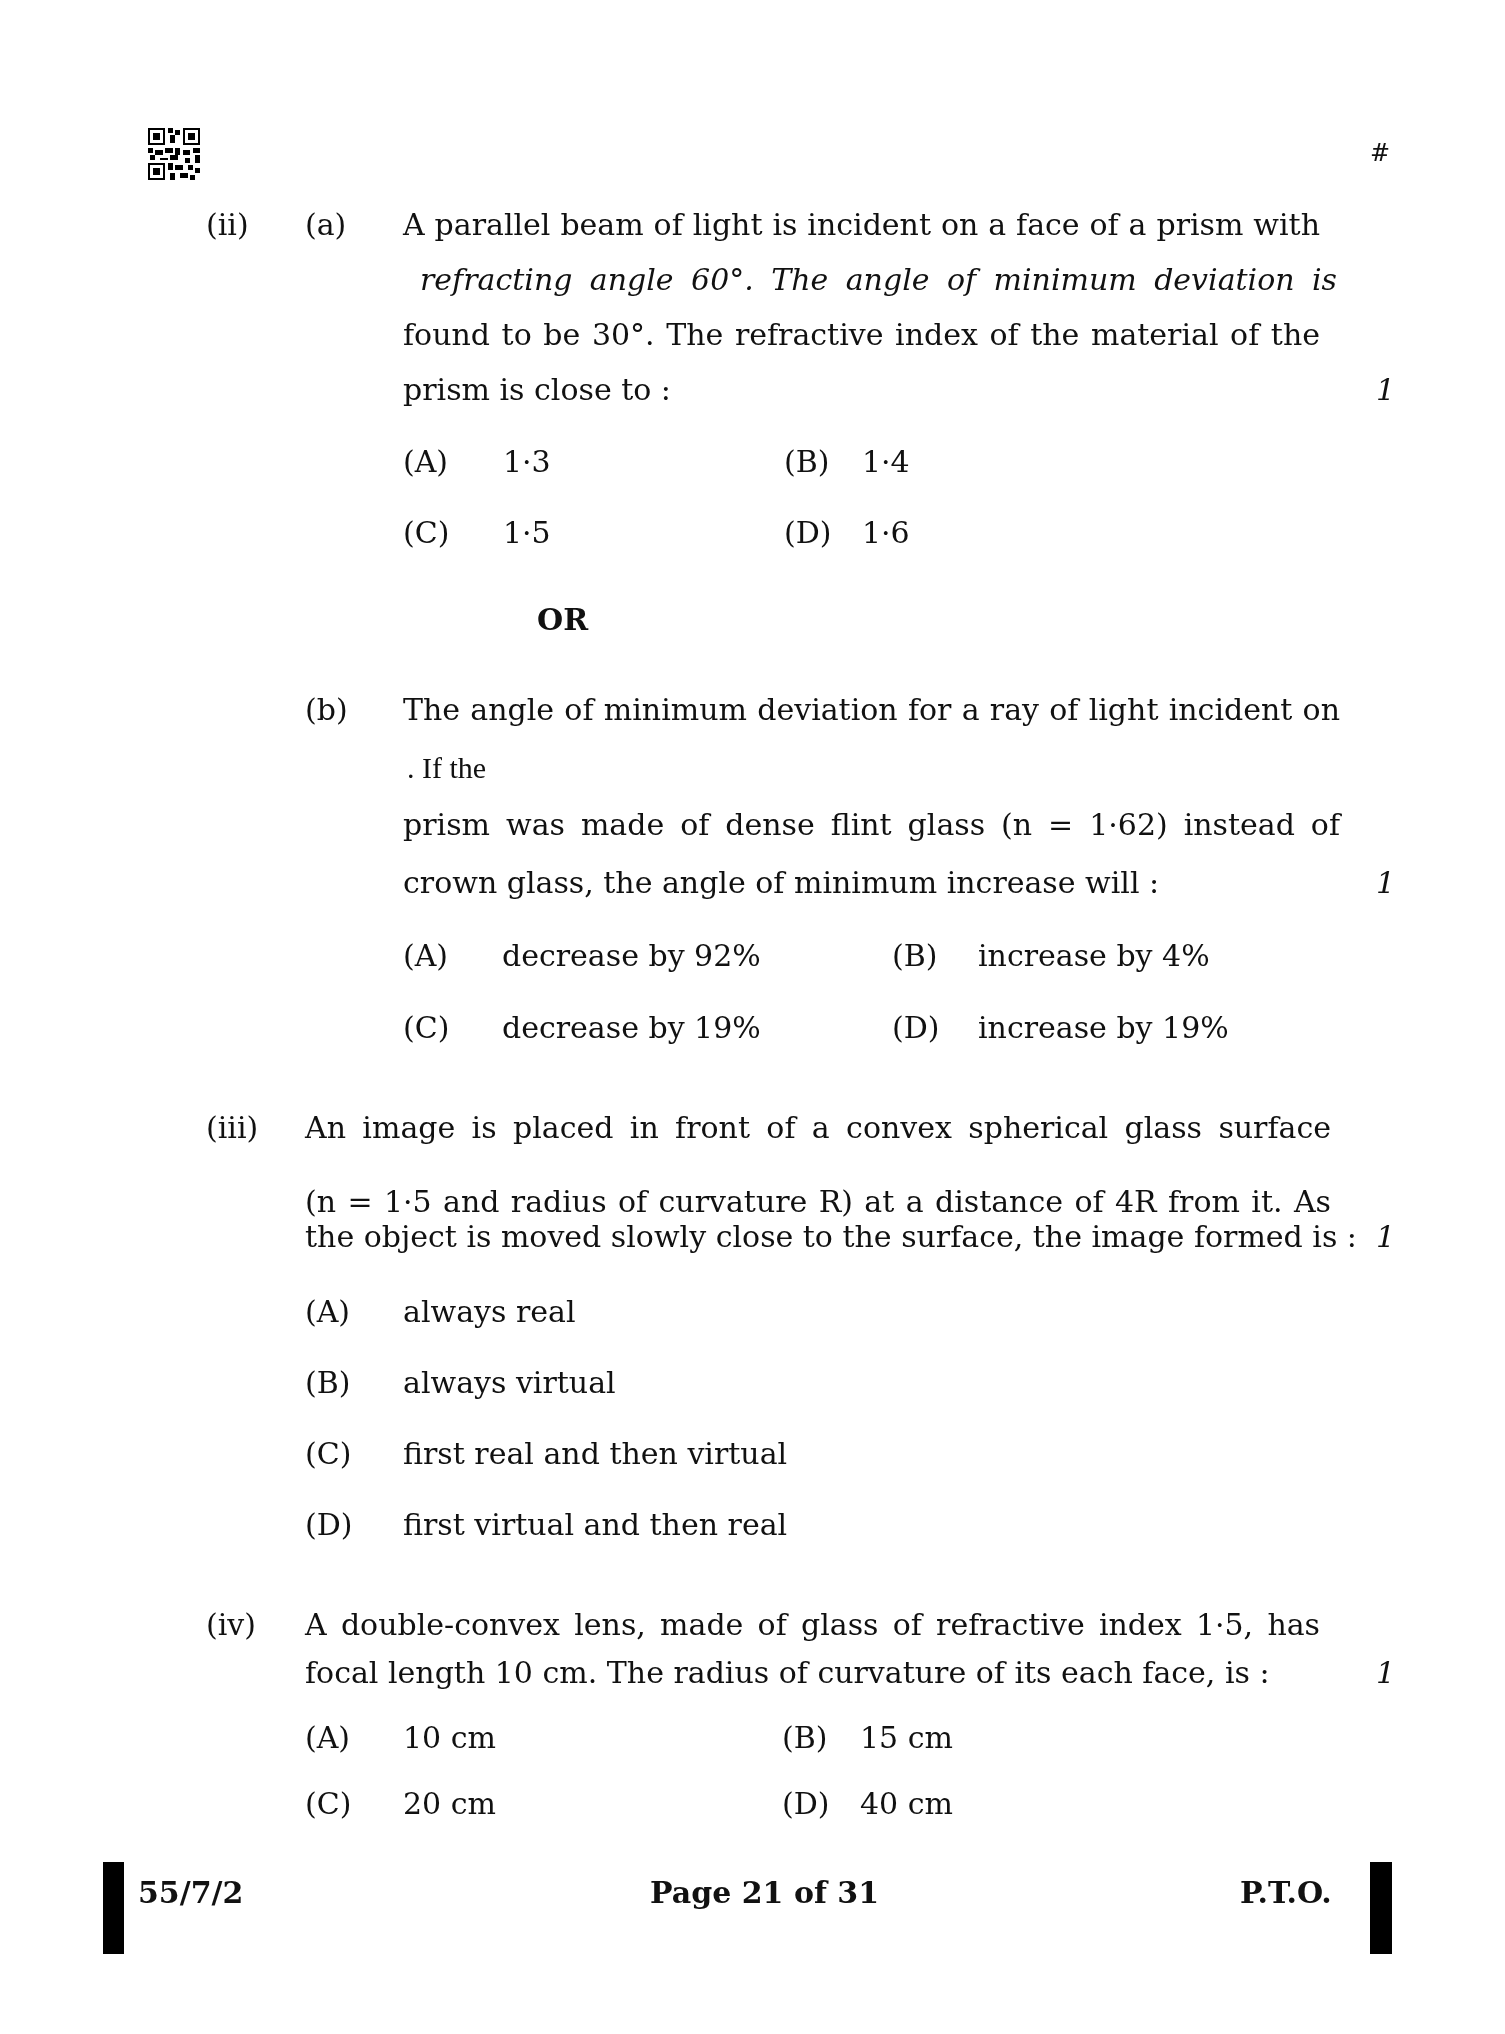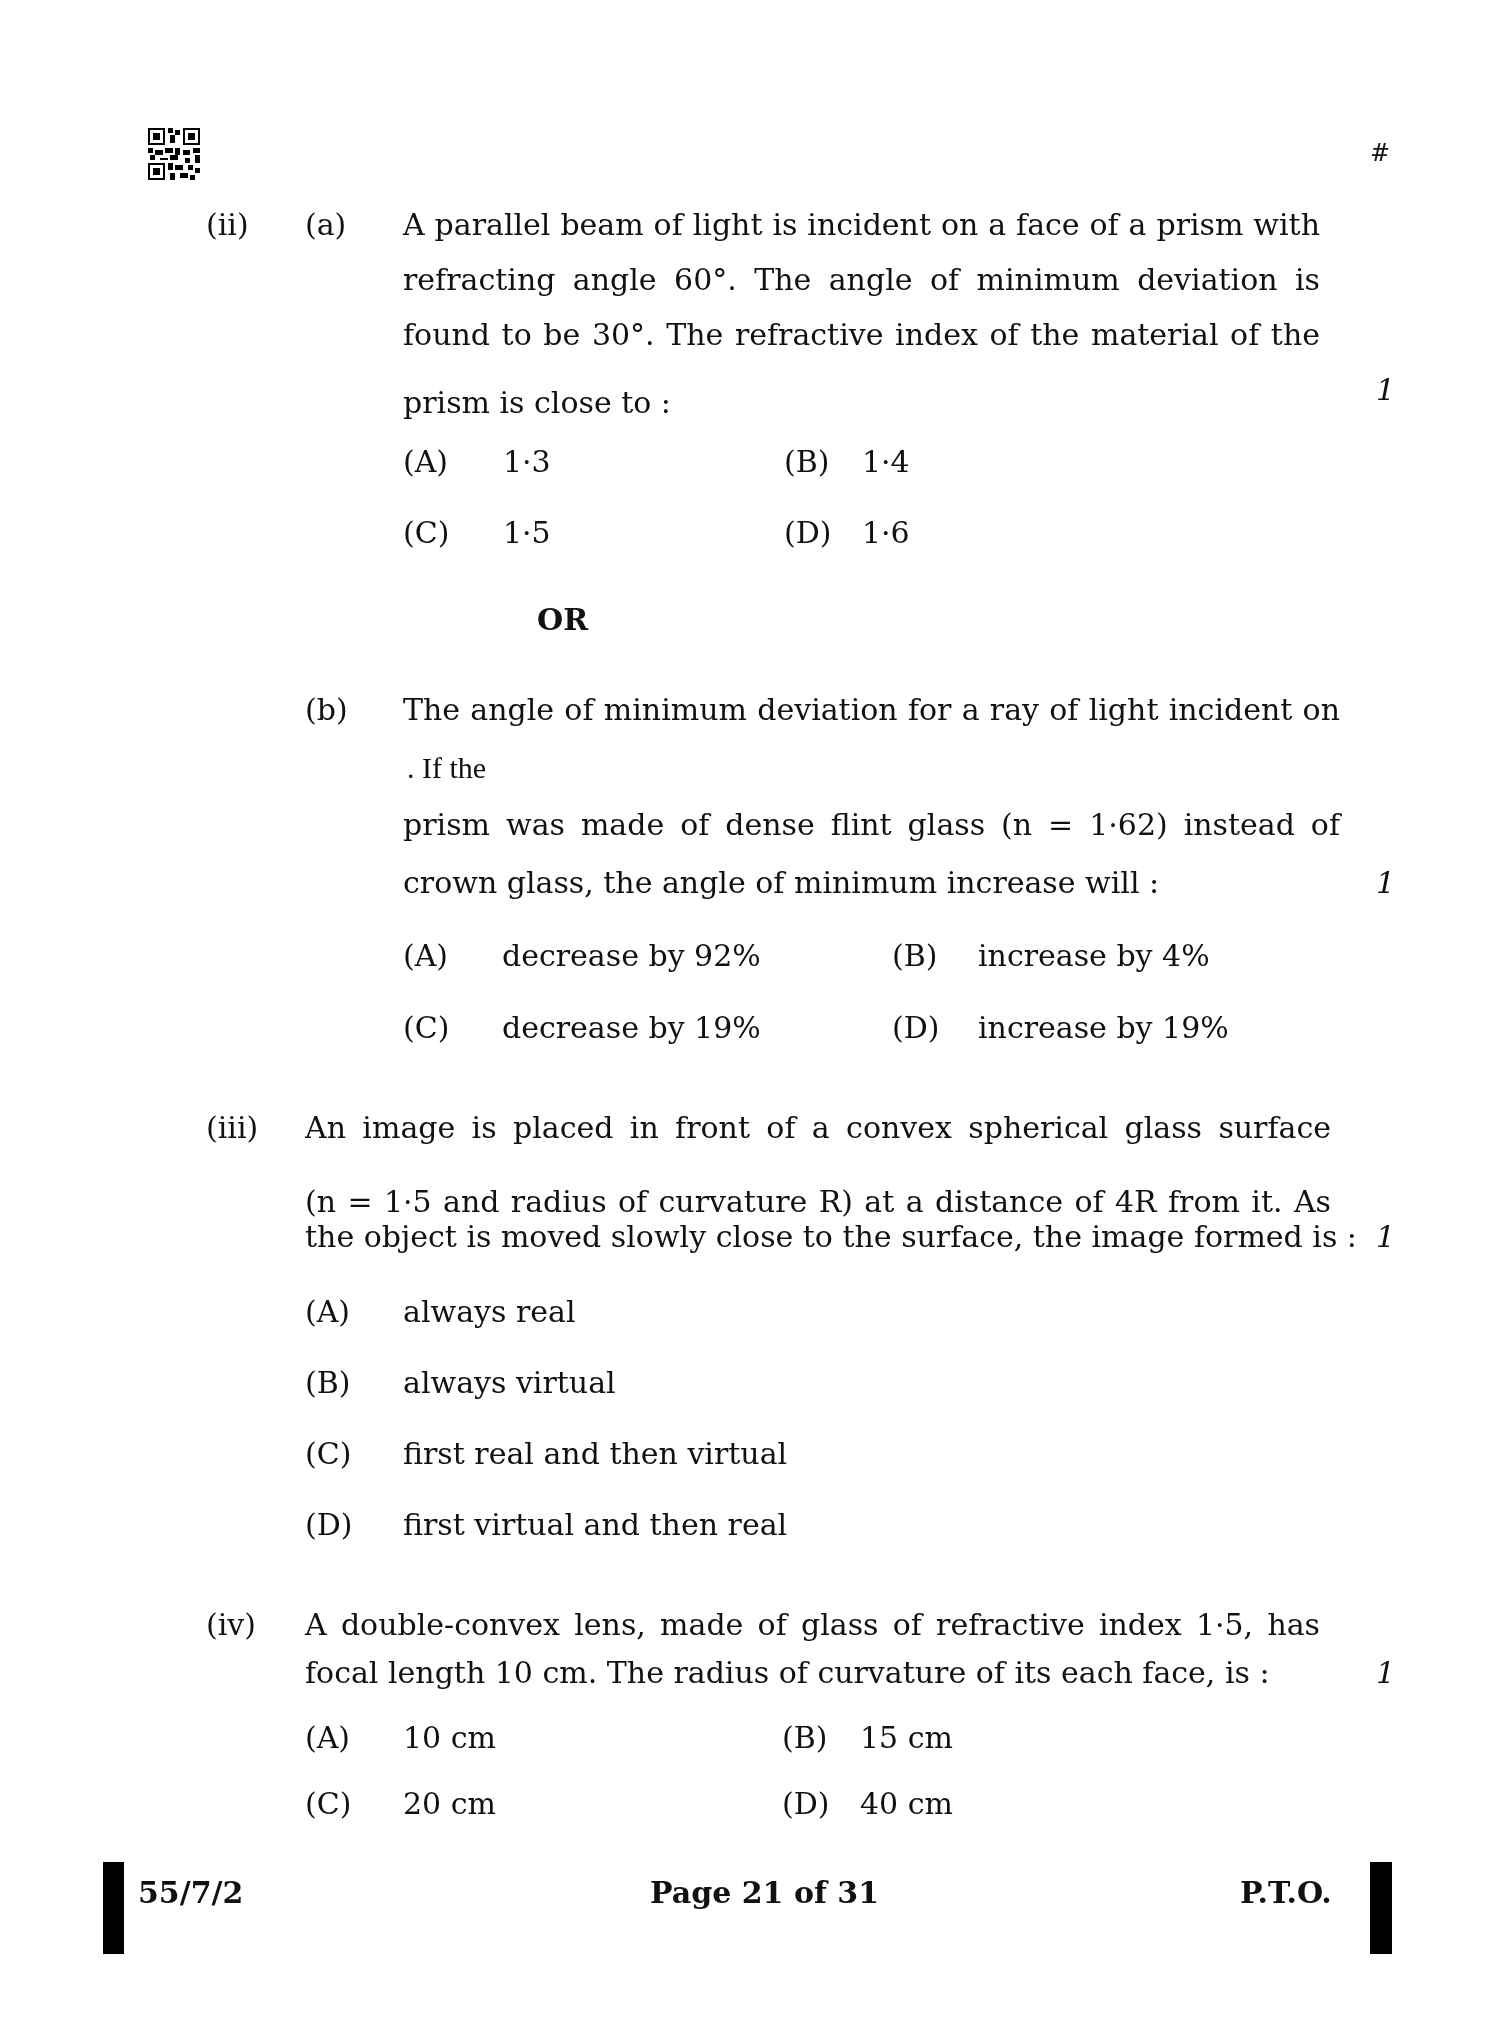--- a/index.html
+++ b/index.html
@@ -53,23 +53,23 @@
   <rect x="9" y="18" width="2" height="3" fill="#000"></rect>
     <rect x="13" y="18" width="3" height="2" fill="#000"></rect>
     <rect x="17" y="19" width="2" height="2" fill="#000"></rect>
 </svg>
 <div class="abs txt" style="left:1370px; top:138px; font-size:24px;">#</div>
 
 <div class="abs txt" style="left:206px; top:210px;">(ii)</div>
 <div class="abs txt" style="left:305px; top:210px;">(a)</div>
 <div>
   <div class="just" style="left:403px; top:210px; width:917px;">A parallel beam of light is incident on a face of a prism with</div>
-  <div class="just" style="left:403px; top:265px; width:917px;">refracting angle 60°. The angle of minimum deviation is</div>
+  <div class="just" style="left:420px; top:265px; width:917px;font-style:italic;">refracting angle 60°. The angle of minimum deviation is</div>
   <div class="just" style="left:403px; top:320px; width:917px;">found to be 30°. The refractive index of the material of the</div>
-  <div class="lastline" style="left:403px; top:388px;text-align:right;">prism is close to :</div>
+  <div class="lastline" style="left:403px; top:375px;text-align:right;">prism is close to :</div>
 </div>
 <div class="mark" style="left:1376px; top:375px;">1</div>
 
 <div>
   <div class="abs txt" style="left:403px; top:447px;">(A)</div>
   <div class="abs txt" style="left:503px; top:447px;">1·3</div>
   <div class="abs txt" style="left:784px; top:447px;">(B)</div>
   <div class="abs txt" style="left:862px; top:447px;">1·4</div>
   <div class="abs txt" style="left:403px; top:518px;">(C)</div>
   <div class="abs txt" style="left:503px; top:518px;">1·5</div>

